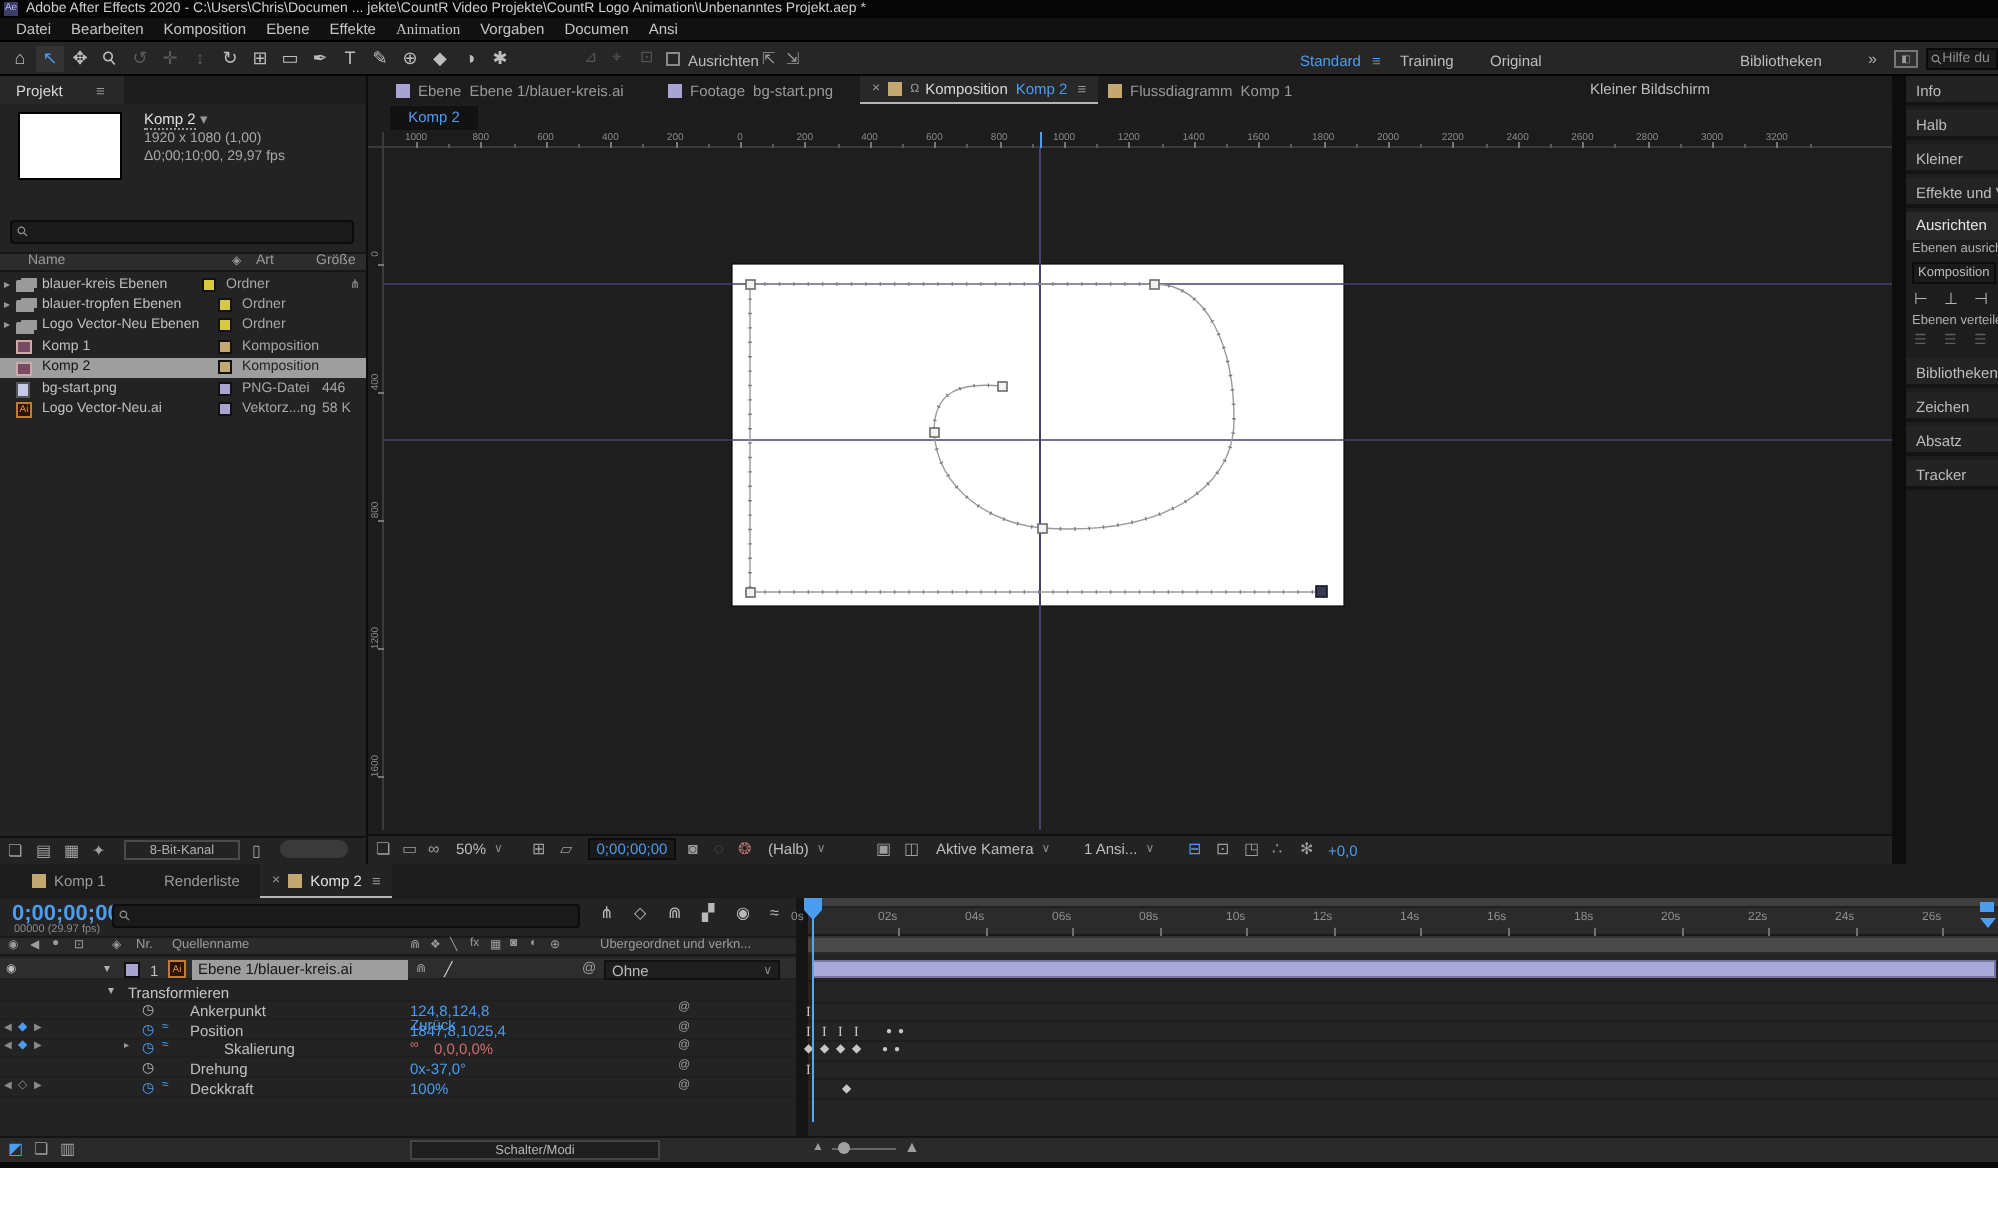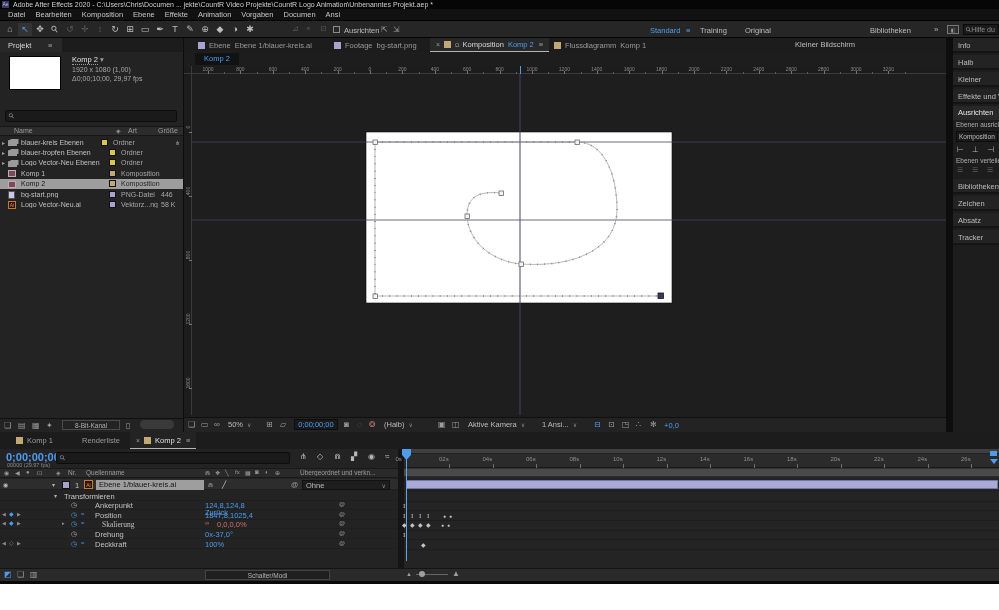--- a/index.html
+++ b/index.html
@@ -22,21 +22,21 @@
   <div class="t" style="left:2px;top:1px;width:7px;height:7px;background:#3b3b66;color:#b9b9f0;font-size:5px;text-align:center;line-height:7px">Ae</div>
   <div class="t" style="left:13px;top:1px;font-size:7px;color:#cfcfcf">Adobe After Effects 2020 - C:\Users\Chris\Documen ... jekte\CountR Video Projekte\CountR Logo Animation\Unbenanntes Projekt.aep *</div>
 
   <div class="bg" style="left:0;top:9px;width:999px;height:12px;background:#111;border-bottom:1px solid #000"></div>
   <div id="menubar" class="t flex" style="left:3px;top:9px;height:12px">
       <span style="padding: 0px 5px; line-height: 12px; color: rgb(198, 198, 198); font-size: 7.5px;">Datei</span>
       <span style="padding: 0px 5px; line-height: 12px; color: rgb(198, 198, 198); font-size: 7.5px;">Bearbeiten</span>
       <span style="padding: 0px 5px; line-height: 12px; color: rgb(198, 198, 198); font-size: 7.5px;">Komposition</span>
       <span style="padding: 0px 5px; line-height: 12px; color: rgb(198, 198, 198); font-size: 7.5px;">Ebene</span>
       <span style="padding: 0px 5px; line-height: 12px; color: rgb(198, 198, 198); font-size: 7.5px;">Effekte</span>
-      <span style="padding: 0px 5px; line-height: 12px; color: rgb(198, 198, 198); font-size: 7.5px;">Animation</span>
+      <span style="padding: 0px 5px; line-height: 12px; color: rgb(198, 198, 198); font-size: 7.5px; font-family: Liberation Serif, serif;">Animation</span>
       <span style="padding: 0px 5px; line-height: 12px; color: rgb(198, 198, 198); font-size: 7.5px;">Vorgaben</span>
       <span style="padding: 0px 5px; line-height: 12px; color: rgb(198, 198, 198); font-size: 7.5px;">Documen</span>
       <span style="padding: 0px 5px; line-height: 12px; color: rgb(198, 198, 198); font-size: 7.5px;">Ansi</span>
     </div>
 
   <div class="bg" style="left:0;top:21px;width:999px;height:17px;background:#262626;border-bottom:1px solid #050505"></div>
   <div id="tools"></div>
   <div id="axis-tools"></div>
   <div class="t" style="left:333px;top:26px;width:7px;height:7px;border:1px solid #8a8a8a;background:#262626"></div>
   <div class="t" style="left:344px;top:26px;color:#bdbdbd">Ausrichten</div>
@@ -362,21 +362,21 @@
       <div style="position: absolute; white-space: nowrap; left: 95px; top: 510.7px; color: rgb(192, 192, 192);">Position</div>
       <div style="position: absolute; white-space: nowrap; left: 205px; top: 510.7px; color: rgb(76, 157, 240);">1847,8,1025,4</div>
       <div style="position: absolute; white-space: nowrap; left: 339px; top: 510.7px; font-size: 6px; color: rgb(154, 154, 154);">@</div>
       <div style="position: absolute; white-space: nowrap; left: 0px; top: 520.4px; width: 404px; height: 9px; border-bottom: 1px solid rgb(31, 31, 31);"></div>
       <div style="position: absolute; white-space: nowrap; left: 2px; top: 520.4px; font-size: 5px; color: rgb(138, 138, 138);">◀</div>
       <div style="position: absolute; white-space: nowrap; left: 9px; top: 519.4px; font-size: 6px; color: rgb(76, 157, 240);">◆</div>
       <div style="position: absolute; white-space: nowrap; left: 17px; top: 520.4px; font-size: 5px; color: rgb(138, 138, 138);">▶</div>
       <div style="position: absolute; white-space: nowrap; left: 62px; top: 520.4px; font-size: 5px; color: rgb(154, 154, 154);">▸</div>
       <div style="position: absolute; white-space: nowrap; left: 71px; top: 520.4px; font-size: 7px; color: rgb(76, 157, 240);">◷</div>
       <div style="position: absolute; white-space: nowrap; left: 81px; top: 520.4px; font-size: 6px; color: rgb(76, 157, 240);">≈</div>
-      <div style="position: absolute; white-space: nowrap; left: 102px; top: 520.4px; color: rgb(192, 192, 192); font-family: Liberation Serif, serif;">Skalierung</div>
+      <div style="position: absolute; white-space: nowrap; left: 112px; top: 520.4px; color: rgb(192, 192, 192);">Skalierung</div>
       <div style="position: absolute; white-space: nowrap; left: 205px; top: 520.4px; font-size: 6px; color: rgb(207, 111, 111);">∞</div>
       <div style="position: absolute; white-space: nowrap; left: 217px; top: 520.4px; color: rgb(207, 111, 111);">0,0,0,0%</div>
       <div style="position: absolute; white-space: nowrap; left: 339px; top: 520.4px; font-size: 6px; color: rgb(154, 154, 154);">@</div>
       <div style="position: absolute; white-space: nowrap; left: 0px; top: 530.1px; width: 404px; height: 9px; border-bottom: 1px solid rgb(31, 31, 31);"></div>
       <div style="position: absolute; white-space: nowrap; left: 71px; top: 530.1px; font-size: 7px; color: rgb(176, 176, 176);">◷</div>
       <div style="position: absolute; white-space: nowrap; left: 95px; top: 530.1px; color: rgb(192, 192, 192);">Drehung</div>
       <div style="position: absolute; white-space: nowrap; left: 205px; top: 530.1px; color: rgb(76, 157, 240);">0x-37,0°</div>
       <div style="position: absolute; white-space: nowrap; left: 339px; top: 530.1px; font-size: 6px; color: rgb(154, 154, 154);">@</div>
       <div style="position: absolute; white-space: nowrap; left: 0px; top: 539.8px; width: 404px; height: 9px; border-bottom: 1px solid rgb(31, 31, 31);"></div>
       <div style="position: absolute; white-space: nowrap; left: 2px; top: 539.8px; font-size: 5px; color: rgb(138, 138, 138);">◀</div>

